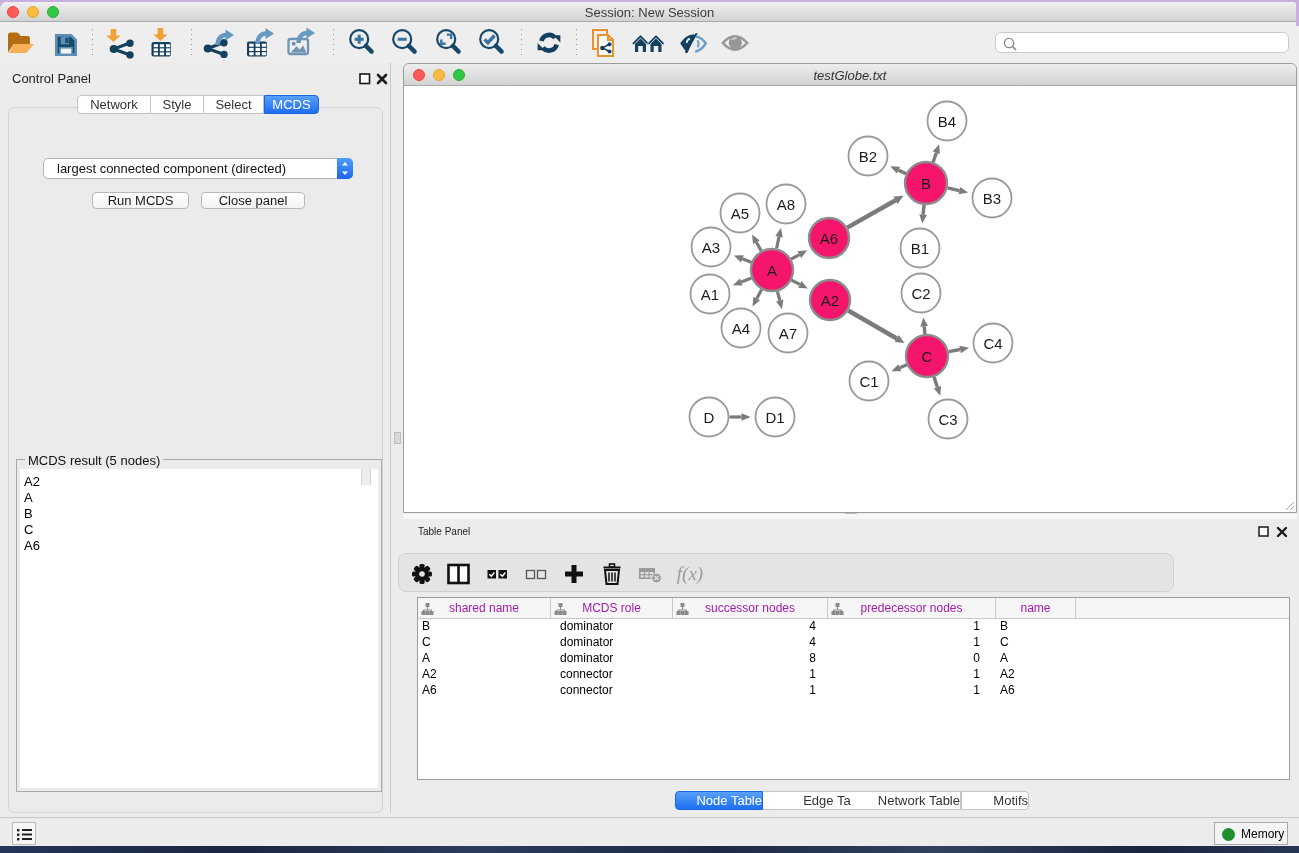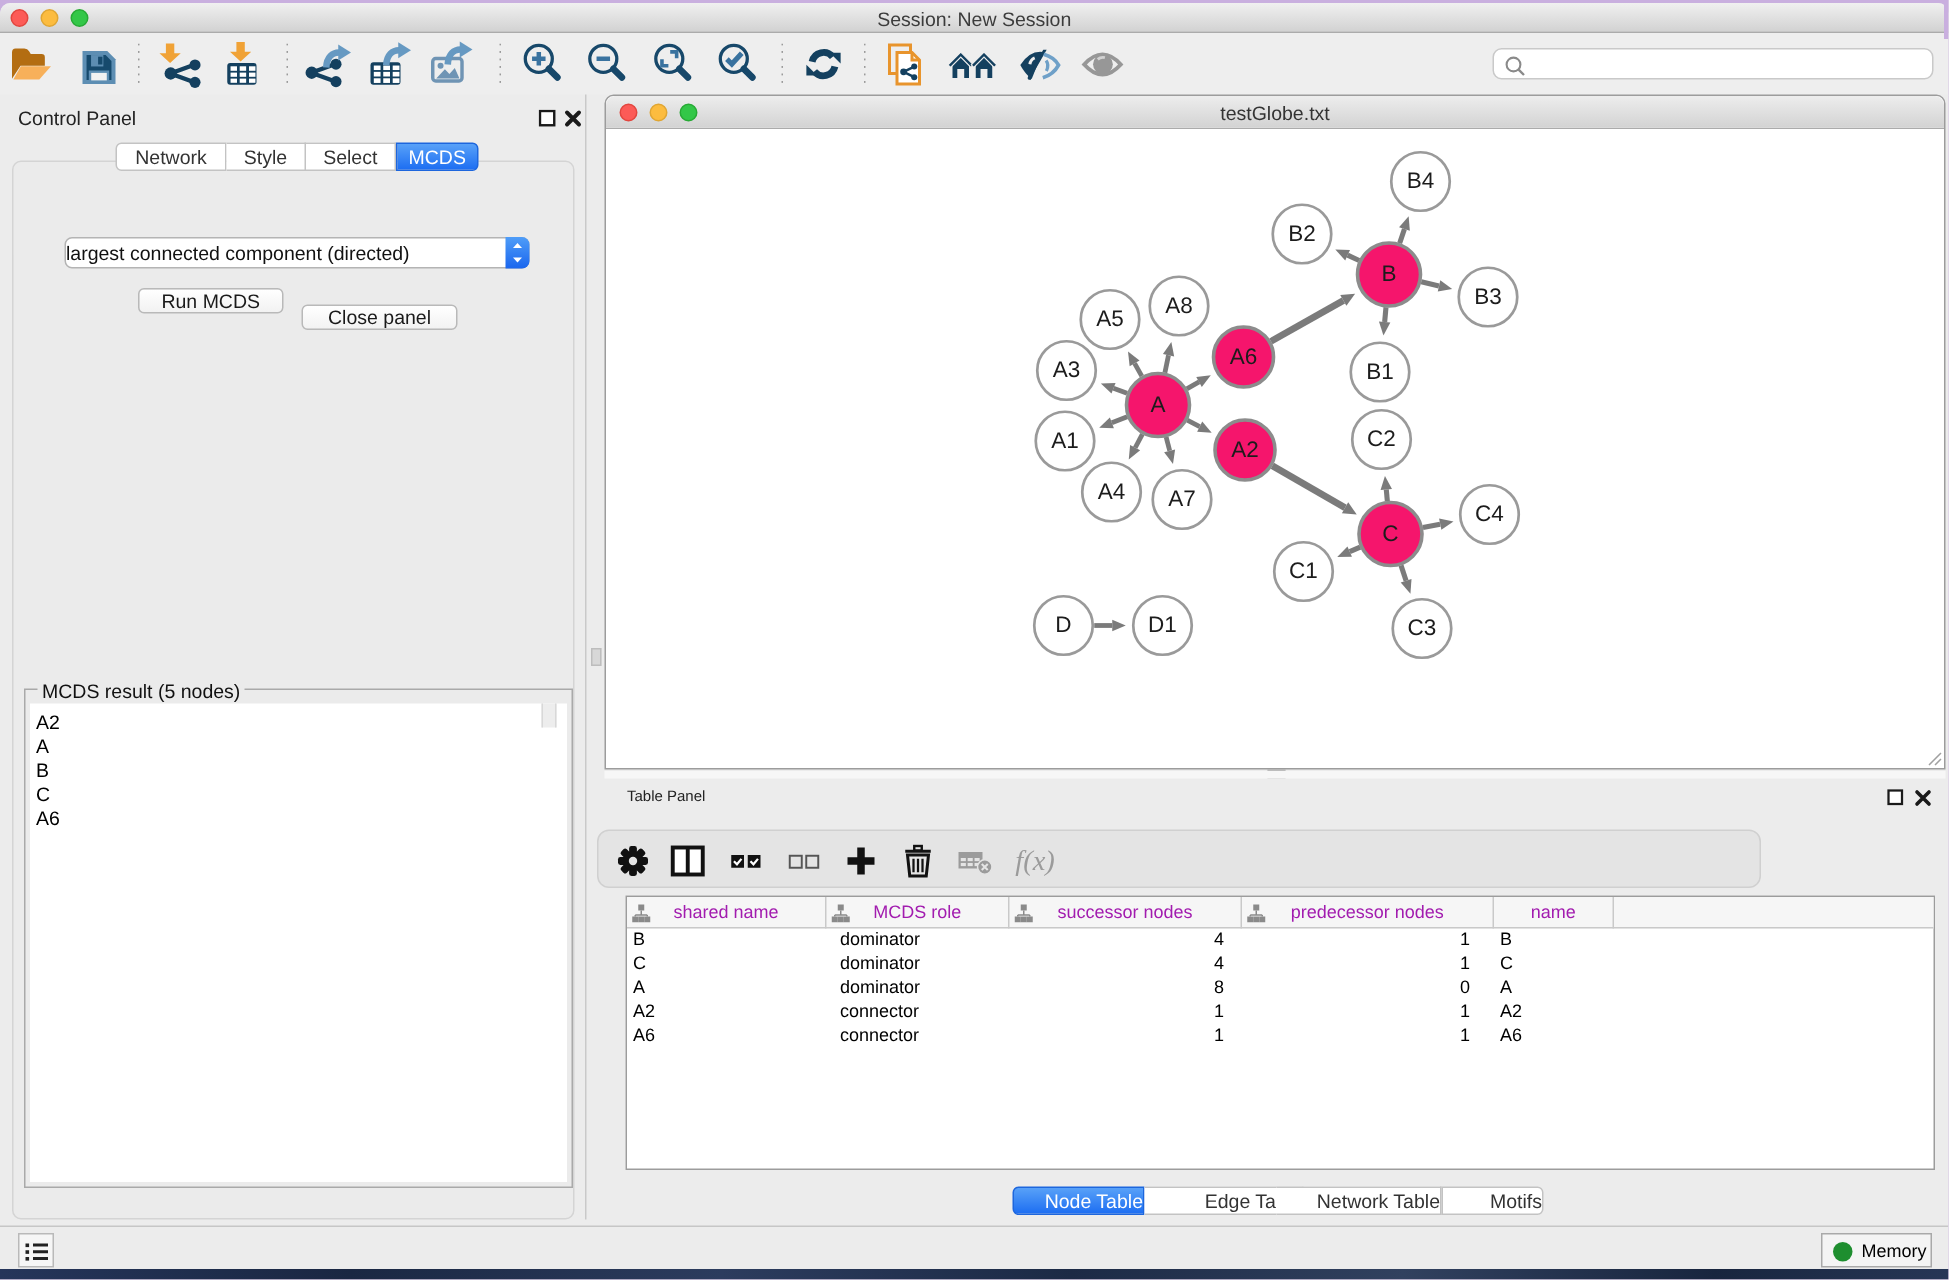--- a/index.html
+++ b/index.html
@@ -24,35 +24,35 @@
 
 #cp-title { position:absolute; left:12px; top:69px; font-size:13px; color:#222; }
 .minibtn { position:absolute; top:71px; z-index:3; }
 .seg { position:absolute; top:93px; height:19px; z-index:2; background:#fff; border:1px solid #c3c3c3; font-size:13px;
   color:#333; text-align:center; line-height:17px; }
 .seg.sel { background:linear-gradient(#58a1f8,#1d6ef2); color:#fff; border-color:#1d66dd; }
 #cp-pane { position:absolute; left:8px; top:105px; width:375px; height:706px; background:#ebebeb;
   border:1px solid #d4d4d4; border-radius:6px; }
 #optlabel { position:absolute; left:0; top:134px; width:392px; text-align:center; font-size:13px; color:#1a1a1a; }
 #dropdown { position:absolute; left:43px; top:156px; width:310px; height:21px; background:#fff;
-  border:1px solid #b4b4b4; border-radius:5px; font-size:13px; color:#111; line-height:19px; }
+  border:1px solid #b4b4b4; border-radius:5px; font-size:13px; color:#111; line-height:19px; padding-left:13px; }
 #ddbtn { position:absolute; right:-1px; top:-1px; width:16px; height:21px; border-radius:0 5px 5px 0;
   background:linear-gradient(#4f9df8,#1a66ee); }
 .btn { position:absolute; height:17px; background:linear-gradient(#ffffff,#f2f2f2); border:1px solid #b9b9b9;
   border-radius:4px; font-size:13px; color:#1a1a1a; text-align:center; line-height:15px; }
 #fieldset { position:absolute; left:16px; top:457px; width:366px; height:333px; border:1px solid #a9a9a9; }
 #fieldlegend { position:absolute; left:8px; top:-7px; background:#ebebeb; padding:0 3px; font-size:13px; color:#111; }
 #mcdslist { position:absolute; left:3px; top:9px; width:358px; height:319px; padding-top:5px; background:#fff; font-size:13px; color:#000; }
 #mcdslist div { padding-left:4px; height:16px; line-height:16px; }
 #mcdsscroll { position:absolute; right:7px; top:0px; width:10px; height:319px; background:#ededed; border-left:1px solid #d8d8d8; border-right:1px solid #d8d8d8; }
 
 #netwin { position:absolute; left:403px; top:61px; width:894px; height:450px; background:#fff;
   border:1px solid #9c9c9c; border-radius:6px 6px 0 0; }
 #nettitle { position:absolute; left:0; top:0; width:100%; height:22px; border-radius:6px 6px 0 0;
-  background:linear-gradient(#ededed,#d3d3d3); border-bottom:1px solid #ababab; }
+  background:linear-gradient(#ededed,#d3d3d3); border-bottom:1px solid #ababab;font-style:italic; }
 #netname { position:absolute; width:100%; top:4px; text-align:center; font-size:13px; color:#333; }
 #netcanvas { position:absolute; left:0; top:22px; width:892px; height:426px; background:#fff; overflow:hidden; }
 
 #tp-title { position:absolute; left:418px; top:524px; font-size:10px; color:#222; }
 #tp-toolbar { position:absolute; left:398px; top:551px; width:776px; height:39px; background:#e4e4e4;
   border:1px solid #d0d0d0; border-radius:8px; }
 #tablebox { position:absolute; left:417px; top:595px; width:873px; height:183px; background:#fff; border:1px solid #9c9c9c; }
 #thead { position:absolute; left:0; top:0; width:100%; height:21px; background:#f6f6f6; border-bottom:1px solid #c9c9c9; }
 .th { position:absolute; top:0; height:21px; border-right:1px solid #c9c9c9; font-size:12px; color:#a21caf;
   text-align:center; line-height:21px; }
@@ -244,21 +244,21 @@
   <div class="seg" style="left:204px;width:60px;border-left:none;">Select</div>
   <div class="seg sel" style="left:264px;width:55px;border-radius:0 4px 4px 0;">MCDS</div>
   <div id="cp-pane"></div>
   <div id="dropdown">largest connected component (directed)
     <div id="ddbtn"><svg width="16" height="21">
           <path d="M8 4 L11 7.4 L5 7.4 Z" fill="#fff"></path>
           <path d="M8 17 L11 13.6 L5 13.6 Z" fill="#fff"></path>
         </svg></div>
   </div>
   <div class="btn" style="left:92px;top:190px;width:97px;">Run MCDS</div>
-  <div class="btn" style="left:201px;top:190px;width:104px;margin-top:11px;">Close panel</div>
+  <div class="btn" style="left:201px;top:190px;width:104px;">Close panel</div>
   <div id="fieldset">
     <div id="fieldlegend">MCDS result (5 nodes)</div>
     <div id="mcdslist">
         <div>A2</div>
         <div>A</div>
         <div>B</div>
         <div>C</div>
         <div>A6</div>
       <div id="mcdsscroll"></div>
     </div>

